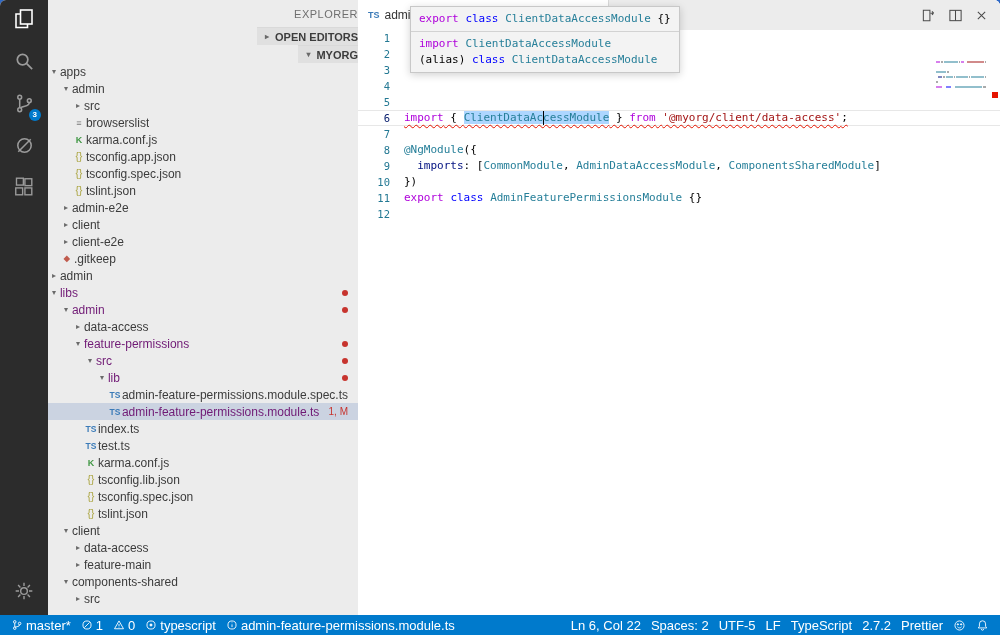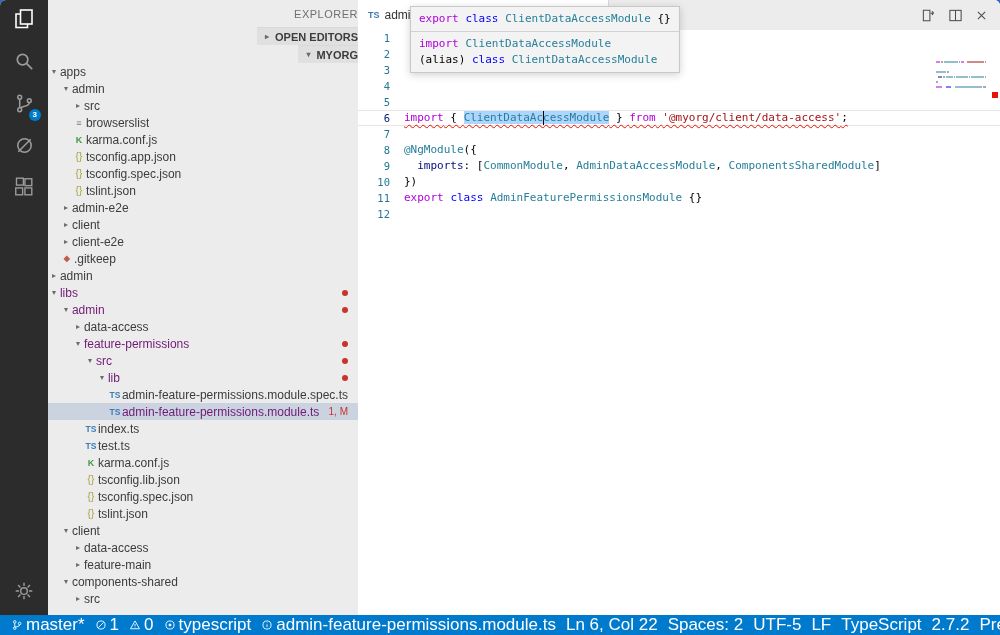--- a/index.html
+++ b/index.html
@@ -69,21 +69,21 @@
   .overview-ruler { position:absolute; right:0; top:0; bottom:0; width:10px; }
   .err-mark { position:absolute; right:2px; top:62px; width:6px; height:6px; background:#e51400; }
 
   
   .hover-popup { position:absolute; left:52px; top:6px; z-index:20; background:#f3f3f3; border:1px solid #c8c8c8; box-shadow:0 2px 8px rgba(0,0,0,.18); font-family:"DejaVu Sans Mono",monospace; font-size:11px; line-height:16px; width:max-content; max-width:460px; }
   .hp-section { padding:4px 8px; white-space:pre; }
   .hp-section + .hp-section { border-top:1px solid #d2d2d2; }
   .hp-diag div { color:#1b1b1b; }
 
   
-  .statusbar { flex:0 0 20px; background:#007acc; color:#ffffff; display:flex; align-items:center; font-size:17px; padding:0 6px; }
+  .statusbar { flex:0 0 20px; background:#007acc; color:#ffffff; display:flex; align-items:center; font-size:13px; padding:0 6px; }
   .sb-left, .sb-right { display:flex; align-items:center; height:100%; }
   .sb-right { margin-left:auto; }
   .sb-item { display:flex; align-items:center; gap:3px; padding:0 5px; height:100%; cursor:pointer; white-space:nowrap; }
   .sb-item svg { display:block; }
 </style>
 </head>
 <body>
 
 <div class="window">
 

